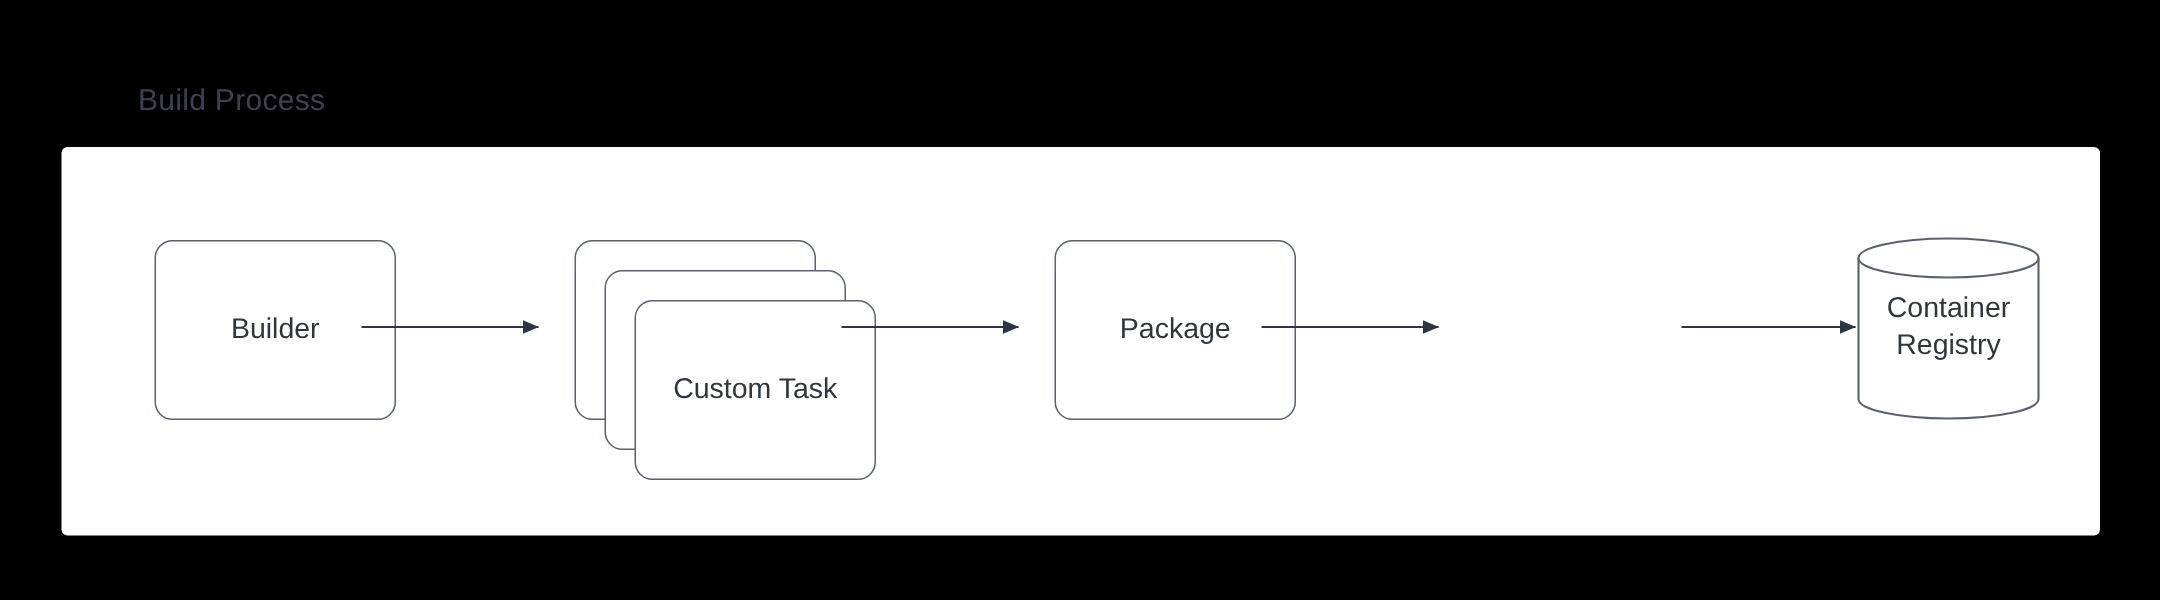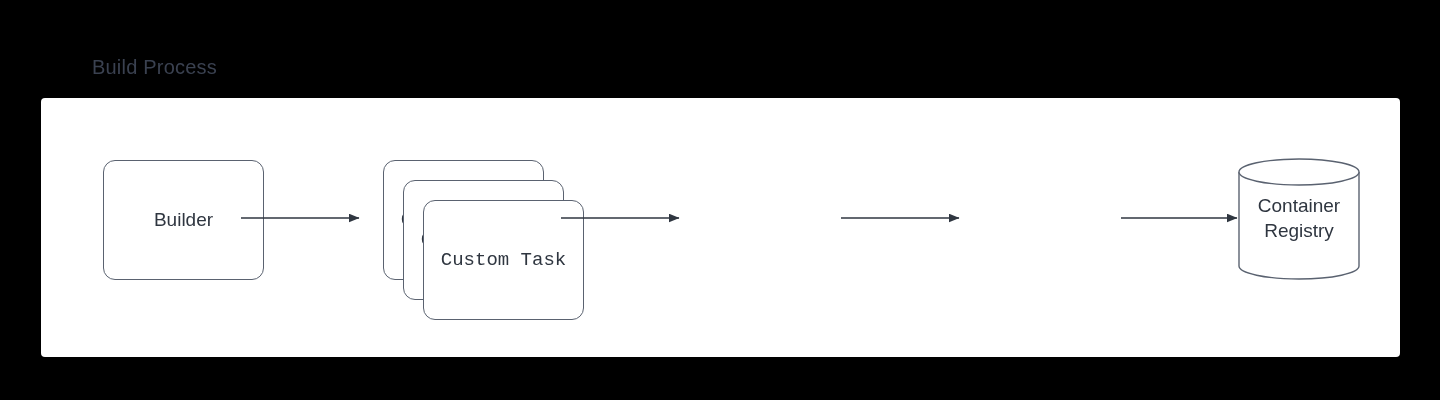--- a/index.html
+++ b/index.html
@@ -51,21 +51,21 @@
     text-align: center;
     color: #2f3640;
     font-size: 19px;
     line-height: 1.28;
     margin-left: 23px;
   }
   .node-builder  { left: 80px;  top: 160px; width: 161px; height: 120px; }
   .node-package  { left: 680px; top: 160px; width: 161px; height: 120px; }
   .node-publish  { left: 960px; top: 160px; width: 161px; height: 120px; }
 
-  .stack { position: absolute; left: 0; top: 0; font-family: Liberation Mono, monospace; }
+  .stack { position: absolute; left: 0; top: 0; }
   .stack-card-back   { left: 360px; top: 160px; width: 161px; height: 120px; z-index: 1; }
   .stack-card-middle { left: 380px; top: 180px; width: 161px; height: 120px; z-index: 2; }
   .stack-card-front  { left: 400px; top: 200px; width: 161px; height: 120px; z-index: 3; }
 
   .stack-card-back .node-label,
   .stack-card-middle .node-label {
     opacity: 1;
   }
 
   .cylinder {
@@ -117,20 +117,23 @@
   <div class="node stack stack-card-back">
     <span class="node-label">Custom Task</span>
   </div>
   <div class="node stack stack-card-middle">
     <span class="node-label">Custom Task</span>
   </div>
   <div class="node stack stack-card-front">
     <span class="node-label">Custom Task</span>
   </div>
 
+  <div class="node node-package">
+    <span class="node-label">Package</span>
+  </div>
 
 
   <svg class="cylinder" viewBox="0 0 122 122">
     <path d="M 1 14 L 1 108" fill="none" stroke="#5a6270" stroke-width="1.4"></path>
     <path d="M 121 14 L 121 108" fill="none" stroke="#5a6270" stroke-width="1.4"></path>
     <path d="M 1 108 A 60 13 0 0 0 121 108" fill="none" stroke="#5a6270" stroke-width="1.4"></path>
     <ellipse cx="61" cy="14" rx="60" ry="13" fill="#ffffff" stroke="#5a6270" stroke-width="1.4"></ellipse>
   </svg>
   <div class="cyl-label">
     <span>Container</span>

